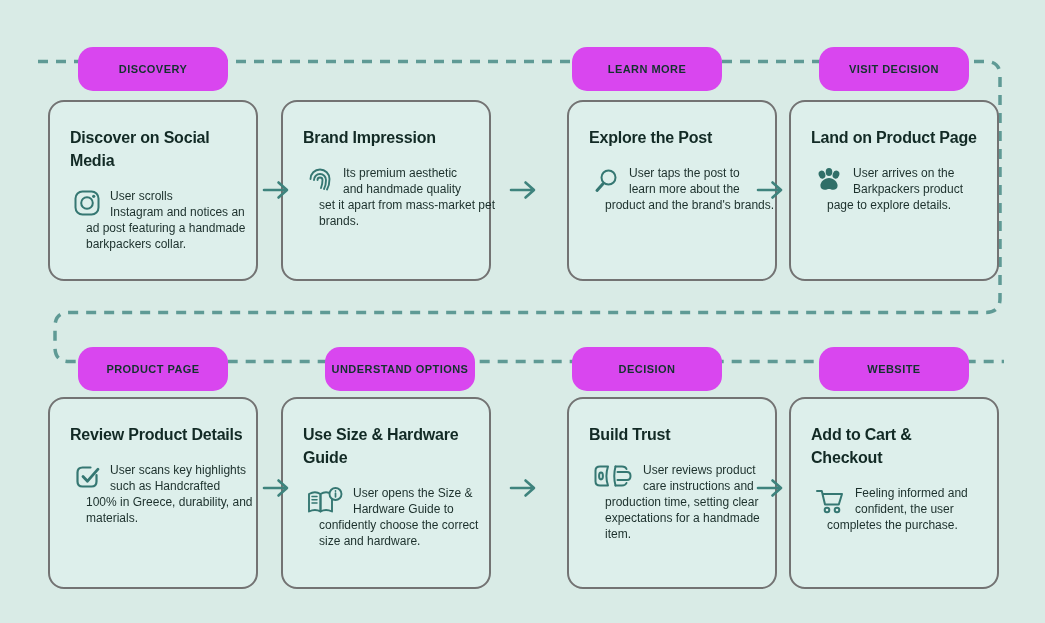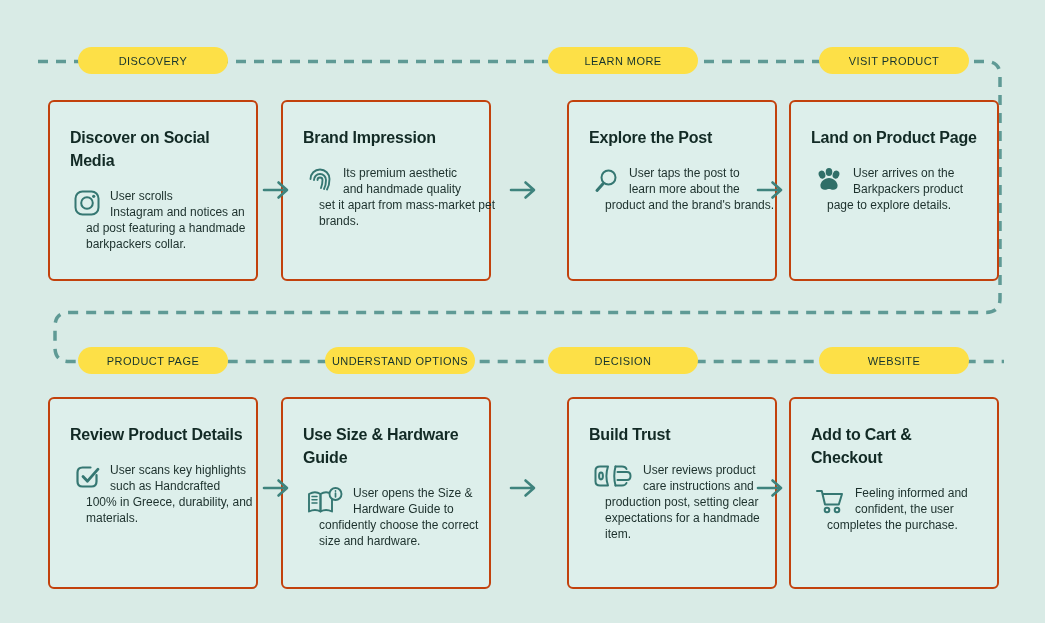--- a/index.html
+++ b/index.html
@@ -7,32 +7,32 @@
     width:1045px;height:623px;
     background:#d9ebe6;
     font-family:"Liberation Sans",sans-serif;
     overflow:hidden;
   }
   .canvas{position:relative;width:1045px;height:623px;background:#d9ebe6;}
 
   .connector-svg{position:absolute;left:0;top:0;z-index:1;}
 
   .pill{
-    position:absolute;width:150px;height:27px;border-radius:15px;
-    background:#fde047;color:#14332e;
+    position:absolute;width:150px;height:44px;border-radius:15px;
+    background:#d946ef;color:#14332e;
     display:flex;align-items:center;justify-content:center;
-    font-size:11px;font-weight:400;letter-spacing:.45px;white-space:nowrap;
+    font-size:11px;font-weight:700;letter-spacing:.45px;white-space:nowrap;
     z-index:3;
   }
-  .p-c0{left:78px}.p-c1{left:325px}.p-c2{left:548px}.p-c3{left:819px}
+  .p-c0{left:78px}.p-c1{left:325px}.p-c2{left:572px}.p-c3{left:819px}
   .p-r0{top:47px}.p-r1{top:347px}
 
   .card{
     position:absolute;width:210px;box-sizing:border-box;
-    background:#ddefeb;border:2px solid #c2410c;border-radius:6px;
+    background:#ddefeb;border:2px solid #737373;border-radius:16px;
     padding:24px 12px 0 20px;z-index:2;
   }
   .c0{left:48px}.c1{left:281px}.c2{left:567px}.c3{left:789px}
   .r0{top:100px;height:181px}.r1{top:397px;height:192px}
 
   .card h3{
     margin:0 0 10px 0;
     font-size:16px;line-height:23px;font-weight:700;
     letter-spacing:-.2px;color:#122a25;white-space:pre;
   }
@@ -51,21 +51,21 @@
 <body>
 
 <div class="canvas">
 
   <svg class="connector-svg" width="1045" height="623" viewBox="0 0 1045 623">
     <path d="M 38 61.5 H 986 Q 1000 61.5 1000 75.5 V 298.5 Q 1000 312.5 986 312.5 H 69 Q 55 312.5 55 326.5 V 347.5 Q 55 361.5 69 361.5 H 1004" fill="none" stroke="#5f9a95" stroke-width="3.5" stroke-dasharray="10 8"></path>
   </svg>
 
   <div class="pill p-c0 p-r0">DISCOVERY</div>
   <div class="pill p-c2 p-r0">LEARN MORE</div>
-  <div class="pill p-c3 p-r0">VISIT PRODUCT</div>
+  <div class="pill p-c3 p-r0">VISIT DECISION</div>
   <div class="pill p-c0 p-r1">PRODUCT PAGE</div>
   <div class="pill p-c2 p-r1">DECISION</div>
   <div class="pill p-c1 p-r1">UNDERSTAND OPTIONS</div>
   <div class="pill p-c3 p-r1">WEBSITE</div>
 
   <div class="card c0 r0">
     <h3>Discover on Social
 Media</h3>
     <div class="body">
       <span class="icn">
@@ -175,21 +175,21 @@
           <path d="M16 3.5 H8 Q3.5 3.5 3.5 7.5 V18.5 Q3.5 22.5 8 22.5 H16 Q12.8 13 16 3.5 Z"></path>
           <ellipse cx="9" cy="13" rx="1.9" ry="3.4"></ellipse>
           <path d="M23.5 3.5 Q21 13 23.5 22.5"></path>
           <path d="M23.5 3.5 H30 Q33.5 3.5 34.5 6"></path>
           <path d="M23.5 22.5 H30 Q33.5 22.5 34.5 20"></path>
           <path d="M25.5 9 H35 Q38.5 9 38.5 13 Q38.5 17 35 17 H25.5"></path>
         </svg>
       </span>
       <p>User reviews product
 care instructions and
-production post, setting clear
+production time, setting clear
 expectations for a handmade
 item.</p>
     </div>
   </div>
 
   <div class="card c3 r1">
     <h3>Add to Cart &amp;
 Checkout</h3>
     <div class="body">
       <span class="icn">

